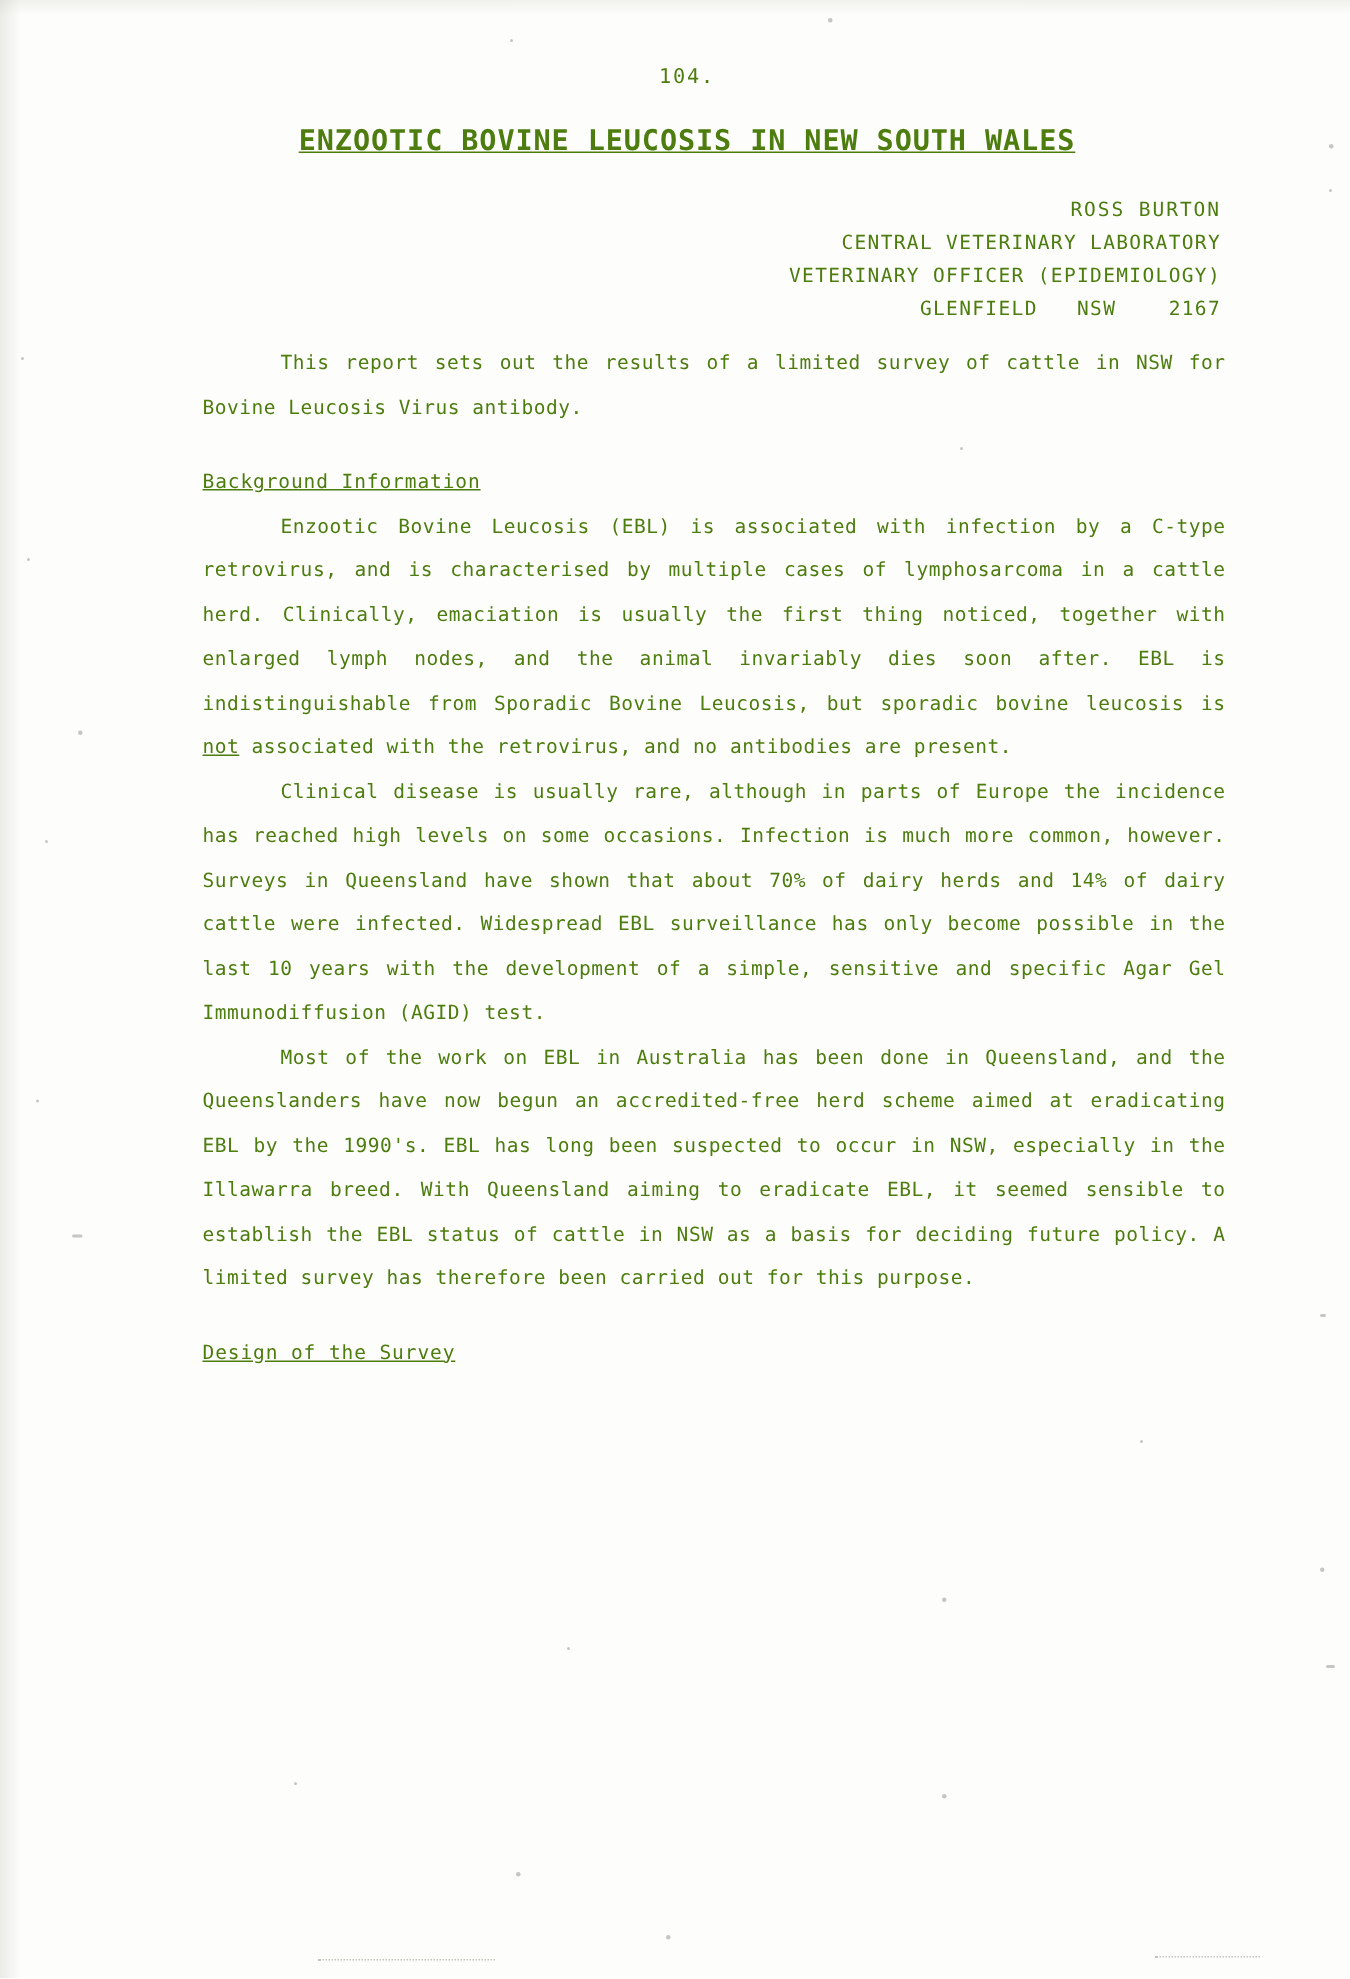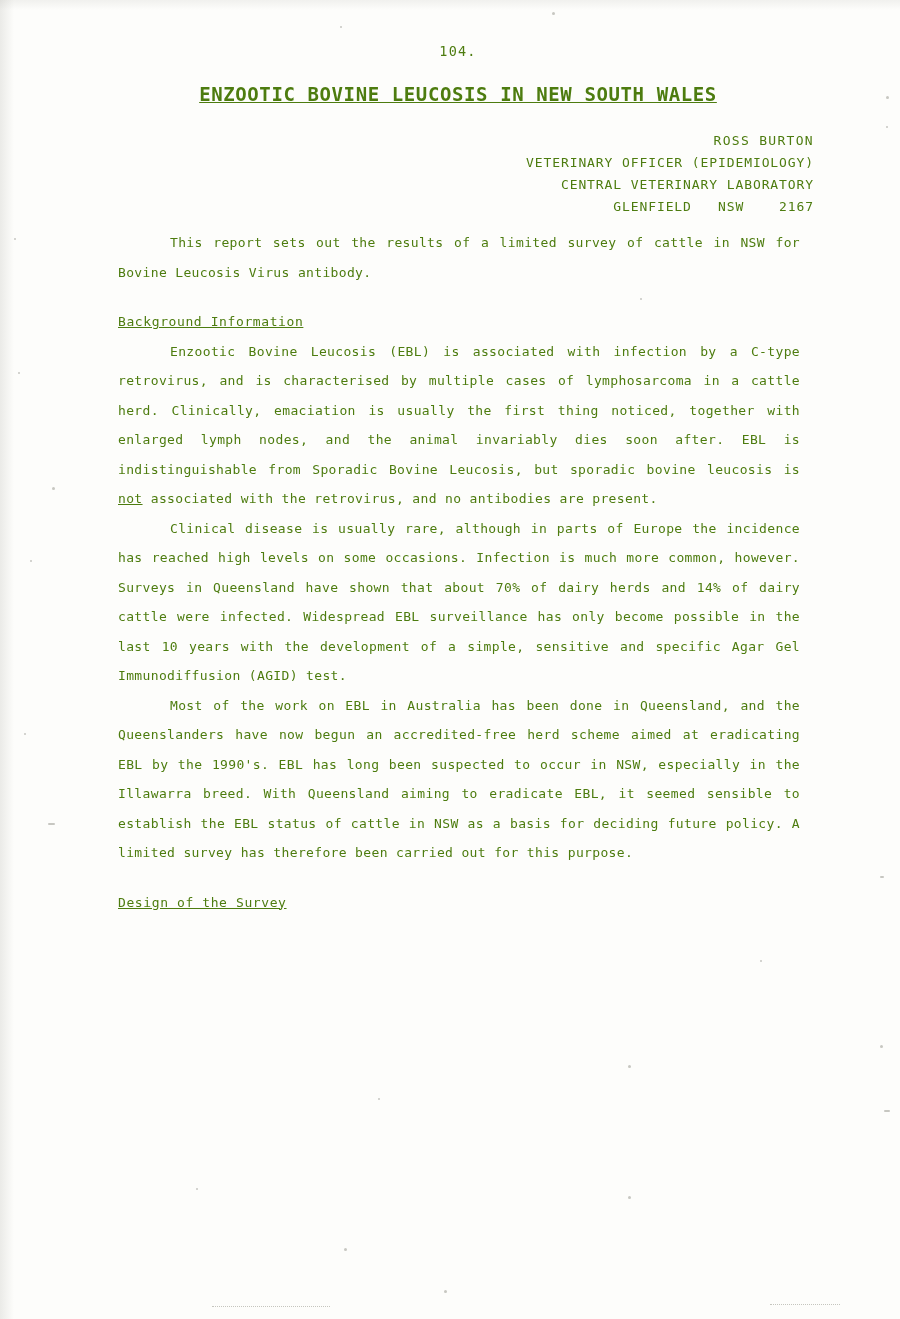--- a/index.html
+++ b/index.html
@@ -63,21 +63,21 @@
   .author-block .line {
     display: block;
     white-space: pre;
   }
   .author-block .name {
     letter-spacing: 1.3px;
   }
   .body-text {
     position: absolute;
     top: 228px;
-    left: 0;
+    left: 17px;
     width: 682px;
     font-size: 13px;
     line-height: 29.5px;
     letter-spacing: 0.35px;
   }
   p {
     margin: 0;
     text-align: justify;
   }
   p.indent {
@@ -158,22 +158,22 @@
   <div class="speckle" style="left:640px;top:298px;width:2px;height:2px;"></div>
 
   <div class="content">
 
     <div class="page-number">104.</div>
 
     <div class="doc-title">ENZOOTIC BOVINE LEUCOSIS IN NEW SOUTH WALES</div>
 
     <div class="author-block">
       <span class="line name">ROSS BURTON</span>
+      <span class="line">CENTRAL VETERINARY LABORATORY</span>
       <span class="line">VETERINARY OFFICER (EPIDEMIOLOGY)</span>
-      <span class="line">CENTRAL VETERINARY LABORATORY</span>
       <span class="line">GLENFIELD   NSW    2167</span>
     </div>
 
     <div class="body-text">
 
       <p class="indent">This report sets out the results of a limited survey of cattle in NSW for Bovine Leucosis Virus antibody.</p>
 
       <div class="gap"></div>
 
       <p class="section-head">Background Information</p>

